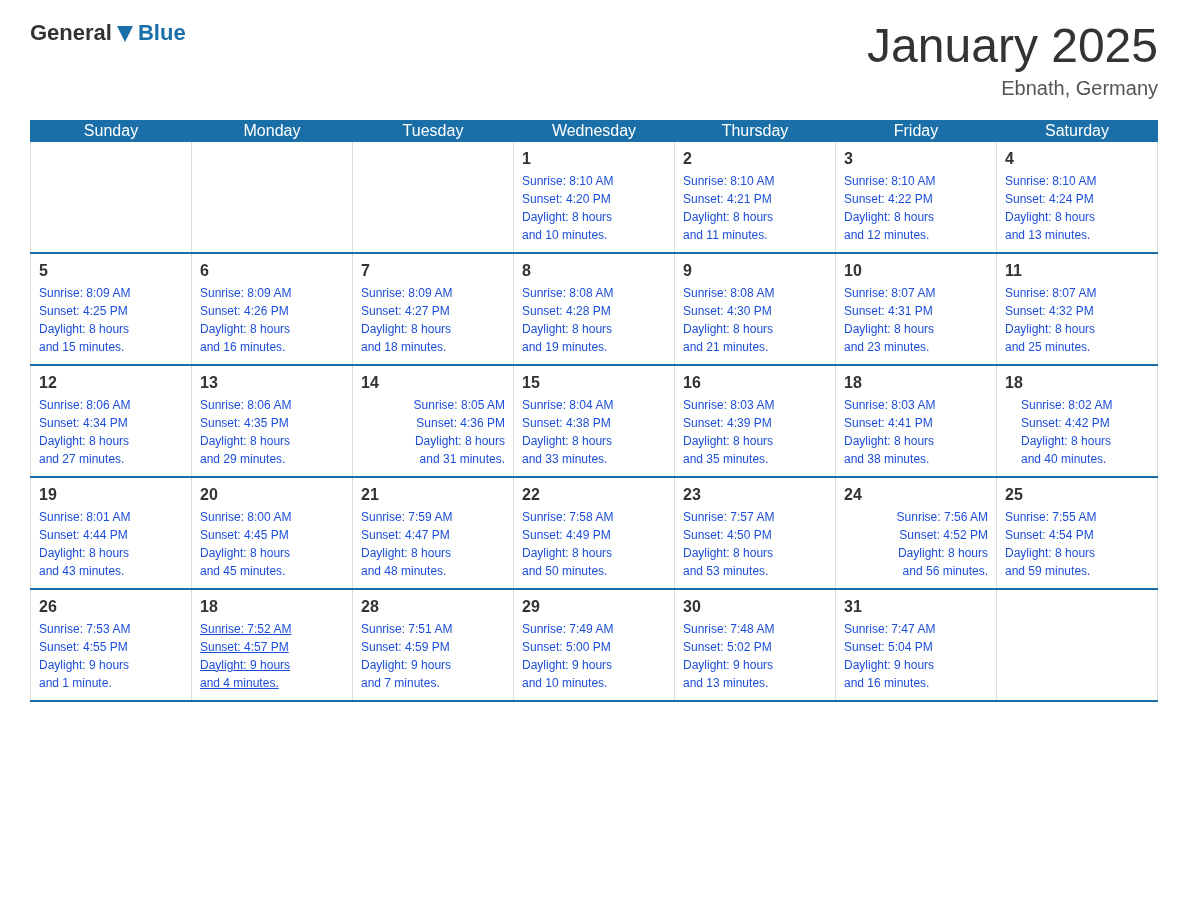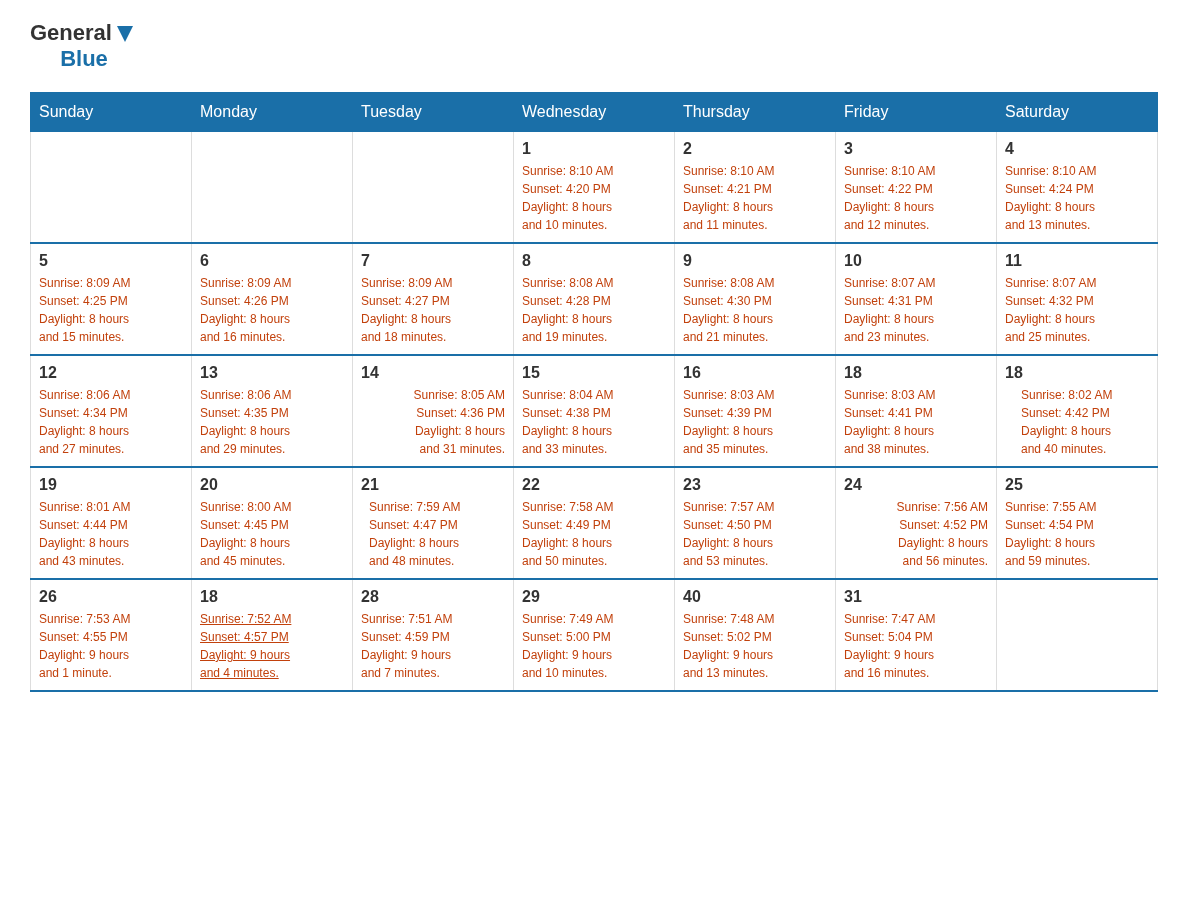--- a/index.html
+++ b/index.html
@@ -28,21 +28,21 @@
       color: #333;
     }
     .logo-text-blue {
       font-size: 22px;
       font-weight: bold;
       color: #1a6fa8;
       margin-top: 10px;
     }
     .logo-icon {
       display: flex;
-      flex-direction: column;
+      flex-direction: row;
       align-items: center;
     }
     .title-section {
       text-align: right;
     }
     .month-title {
       font-size: 48px;
       font-weight: normal;
       color: #333;
       line-height: 1.1;
@@ -53,24 +53,24 @@
       margin-top: 4px;
     }
     .calendar-table {
       width: 100%;
       border-collapse: collapse;
       table-layout: fixed;
     }
     .calendar-table thead tr th {
       background-color: #1a6fa8;
       color: #fff;
-      padding: 10px 8px;
+      padding: 1px 8px;
       font-size: 16px;
       font-weight: normal;
-      text-align: left;
+      text-align: center;
       border: 1px solid #1a6fa8;
     }
     .calendar-table tbody tr td {
       vertical-align: top;
       padding: 8px;
       border-bottom: 2px solid #1a6fa8;
       border-right: 1px solid #ddd;
       height: 110px;
       font-size: 12.5px;
       color: #333;
@@ -81,21 +81,21 @@
     }
     .day-number {
       font-size: 16px;
       font-weight: bold;
       color: #333;
       display: block;
       margin-bottom: 4px;
     }
     .day-info {
       font-size: 12px;
-      color: #c2410c;
+      color: #1d4ed8;
       line-height: 1.5;
     }
     .empty-cell {
       background: #fff;
     }
   </style>
 </head>
 <body>
 
 <div class="header">
@@ -106,20 +106,22 @@
         <svg width="22" height="22" viewBox="0 0 22 22" style="margin-bottom:2px; margin-left:2px;">
           <polygon points="3,4 19,4 11,20" fill="#1a6fa8"></polygon>
         </svg>
       </div>
       <div style="text-align:left; margin-left:2px;">
         <span class="logo-text-blue">Blue</span>
       </div>
     </div>
   </div>
   <div class="title-section">
+    <div class="month-title">January 2025</div>
+    <div class="location-title">Ebnath, Germany</div>
   </div>
 </div>
 
 <table class="calendar-table">
   <thead>
     <tr>
     <th>Sunday</th>
         <th>Monday</th>
         <th>Tuesday</th>
         <th>Wednesday</th>
@@ -274,21 +276,21 @@
         </td>
         <td>
           <span class="day-number">20</span>
           <div class="day-info" style="white-space: pre-line;">Sunrise: 8:00 AM
 Sunset: 4:45 PM
 Daylight: 8 hours
 and 45 minutes.</div>
         </td>
         <td>
           <span class="day-number">21</span>
-          <div class="day-info" style="white-space: pre-line; margin-left: 8px;">Sunrise: 7:59 AM
+          <div class="day-info" style="white-space: pre-line;">Sunrise: 7:59 AM
 Sunset: 4:47 PM
 Daylight: 8 hours
 and 48 minutes.</div>
         </td>
         <td>
           <span class="day-number">22</span>
           <div class="day-info" style="white-space: pre-line;">Sunrise: 7:58 AM
 Sunset: 4:49 PM
 Daylight: 8 hours
 and 50 minutes.</div>
@@ -338,21 +340,21 @@
 and 7 minutes.</div>
         </td>
         <td>
           <span class="day-number">29</span>
           <div class="day-info" style="white-space: pre-line;">Sunrise: 7:49 AM
 Sunset: 5:00 PM
 Daylight: 9 hours
 and 10 minutes.</div>
         </td>
         <td>
-          <span class="day-number">40</span>
+          <span class="day-number">30</span>
           <div class="day-info" style="white-space: pre-line;">Sunrise: 7:48 AM
 Sunset: 5:02 PM
 Daylight: 9 hours
 and 13 minutes.</div>
         </td>
         <td>
           <span class="day-number">31</span>
           <div class="day-info" style="white-space: pre-line;">Sunrise: 7:47 AM
 Sunset: 5:04 PM
 Daylight: 9 hours

